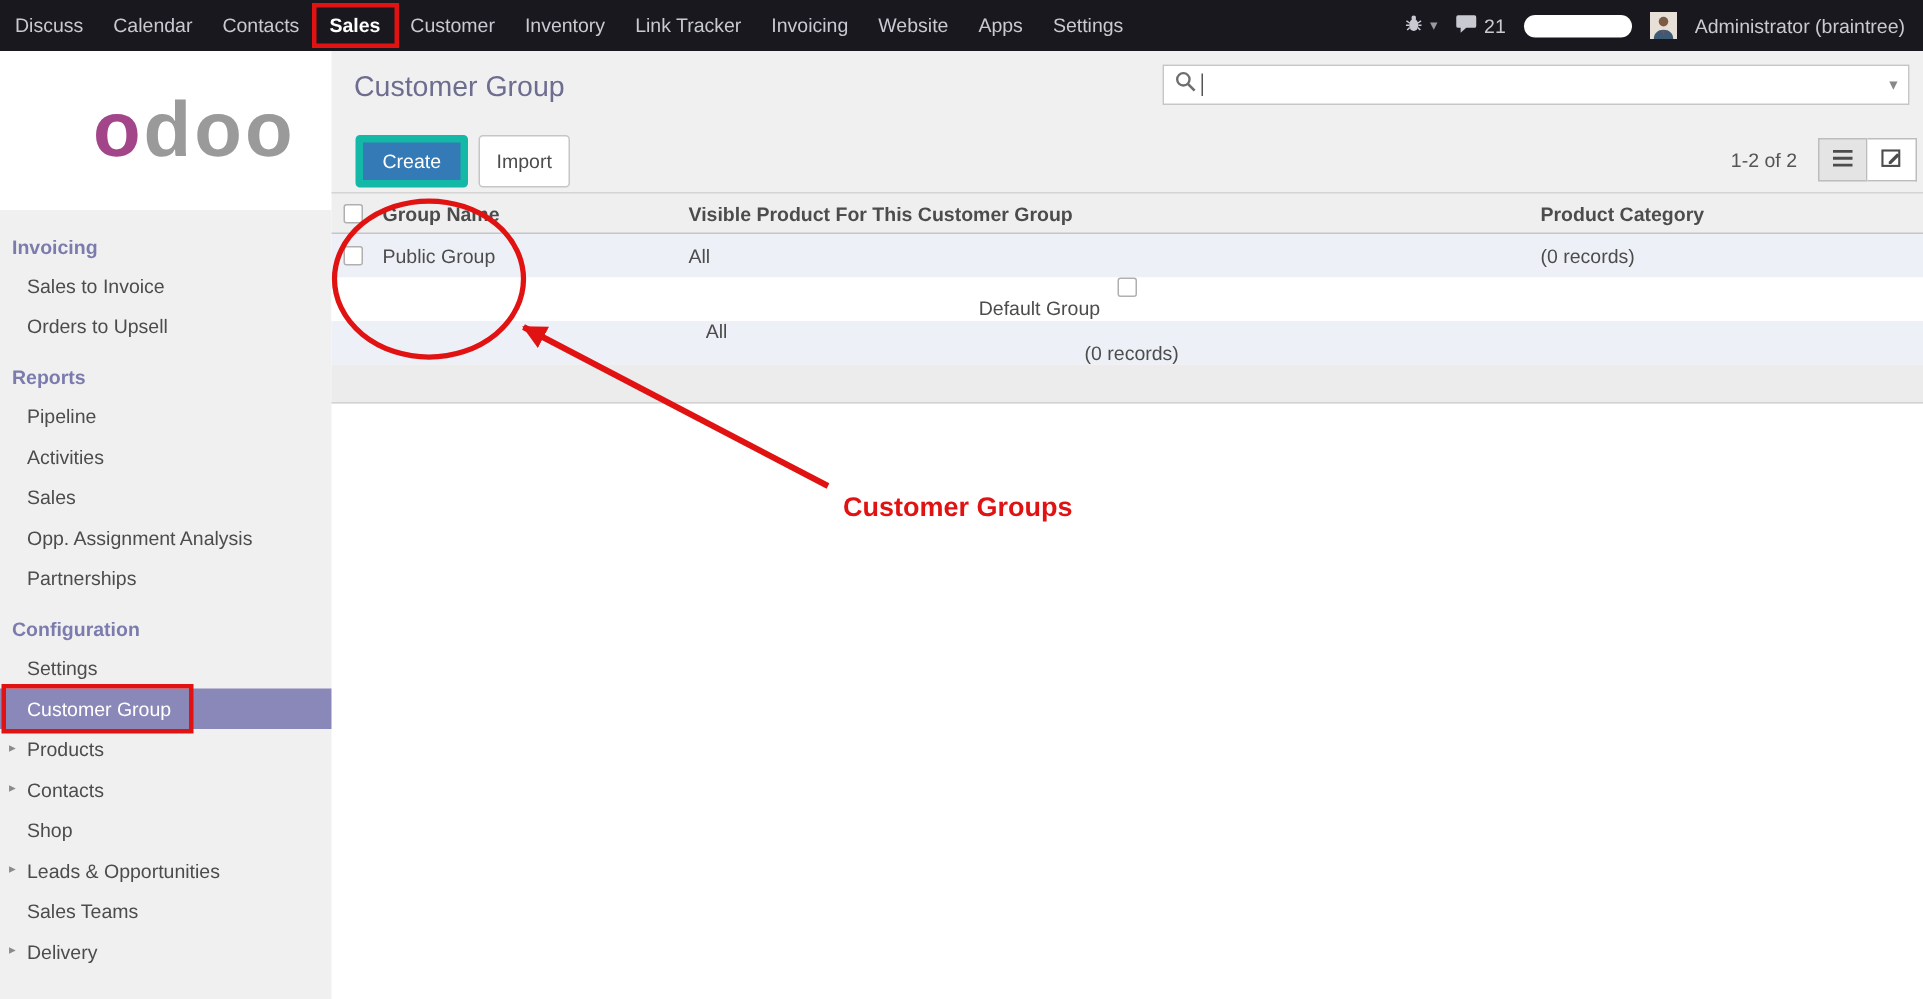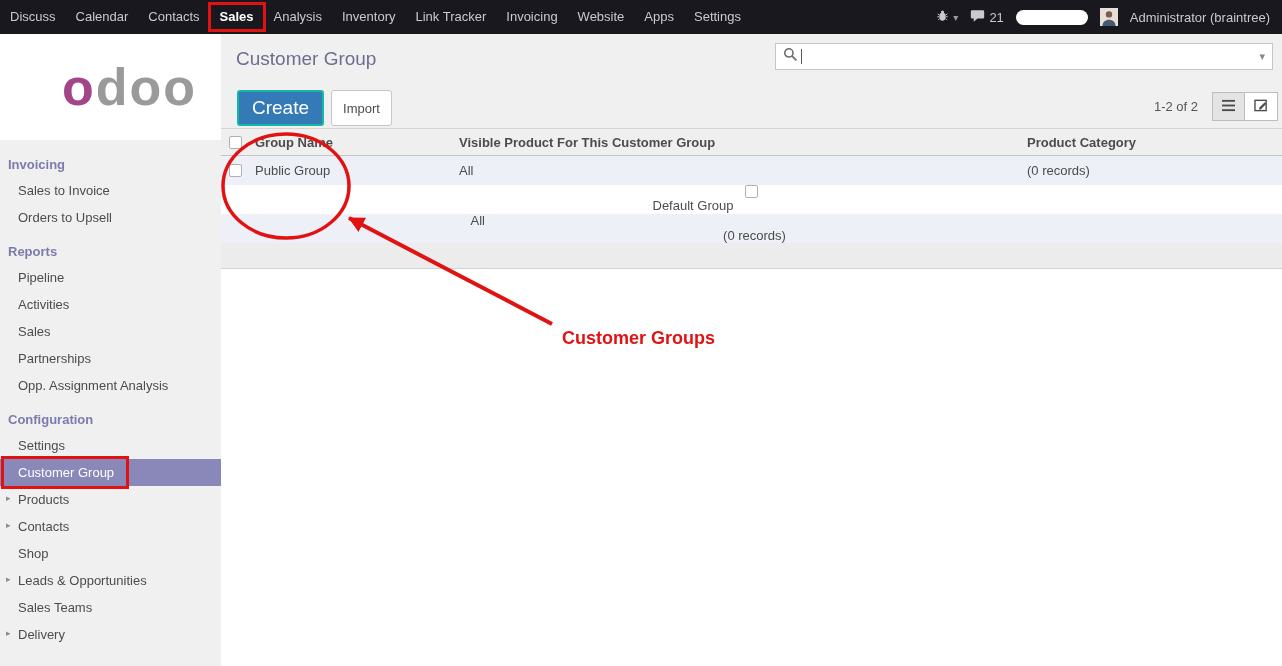--- a/index.html
+++ b/index.html
@@ -57,21 +57,21 @@
   .cp-title { position:absolute; left:15px; top:14px; font-size:19px; color:#6d6d8f; }
   .search-box {
     position:absolute; top:9px; right:9px; width:498px; height:27px;
     background:#fff; border:1px solid #c6c6c6; display:flex; align-items:center; padding:0 7px;
   }
   .search-box input { flex:1; border:none; outline:none; font-size:13px; background:transparent; height:100%; min-width:0; }
   .text-cursor { width:1px; height:15px; background:#555; margin-left:3px; }
   .search-caret { color:#888; font-size:11px; margin-left:4px; cursor:pointer; }
   .cp-buttons { position:absolute; left:16px; top:56px; display:flex; gap:7px; }
   .btn-create {
-    background:#337ab7; border:2px solid #14b8a6; color:#fff; font-size:19px;
+    background:#337ab7; border:5px solid #14b8a6; color:#fff; font-size:13px;
     padding:5px 13px; border-radius:3px; cursor:pointer; font-family:inherit;
   }
   .btn-import {
     background:#fff; border:1px solid #c6c6c6; color:#4c4c4c; font-size:13px;
     padding:5px 11px; border-radius:3px; cursor:pointer; font-family:Liberation Sans, sans-serif;
   }
   .cp-right { position:absolute; right:4px; top:58px; display:flex; align-items:center; }
   .pager { font-size:13px; color:#555; margin-right:14px; }
   .view-switcher { display:flex; }
   .vbtn { width:33px; height:29px; border:1px solid #bdbdbd; background:#fff; display:flex; align-items:center; justify-content:center; cursor:pointer; padding:0; }
@@ -104,21 +104,21 @@
 
 <div class="topbar">
   <div class="menu">
     <div class="menu-item"><span>Discuss</span></div>
     <div class="menu-item"><span>Calendar</span></div>
     <div class="menu-item"><span>Contacts</span></div>
     <div class="menu-item active">
       <span>Sales</span>
       <div class="annot-box-sales"></div>
     </div>
-    <div class="menu-item"><span>Analysis</span></div>
+    <div class="menu-item"><span>Customer</span></div>
     <div class="menu-item"><span>Inventory</span></div>
     <div class="menu-item"><span>Link Tracker</span></div>
     <div class="menu-item"><span>Invoicing</span></div>
     <div class="menu-item"><span>Website</span></div>
     <div class="menu-item"><span>Apps</span></div>
     <div class="menu-item"><span>Settings</span></div>
   </div>
   <div class="systray">
     <span class="tray">
       <span>
@@ -161,22 +161,22 @@
       <div class="side-section-header">Invoicing</div>
       <div class="side-item"><span>Sales to Invoice</span></div>
       <div class="side-item"><span>Orders to Upsell</span></div>
     </div>
 
     <div class="side-section">
       <div class="side-section-header">Reports</div>
       <div class="side-item"><span>Pipeline</span></div>
       <div class="side-item"><span>Activities</span></div>
       <div class="side-item"><span>Sales</span></div>
+      <div class="side-item"><span>Opp. Assignment Analysis</span></div>
       <div class="side-item"><span>Partnerships</span></div>
-      <div class="side-item"><span>Opp. Assignment Analysis</span></div>
     </div>
 
     <div class="side-section">
       <div class="side-section-header">Configuration</div>
       <div class="side-item"><span>Settings</span></div>
       <div class="side-item selected">
         <span>Customer Group</span>
         <div class="annot-box-cg"></div>
       </div>
       <div class="side-item"><span class="caret">▸</span><span>Products</span></div>

